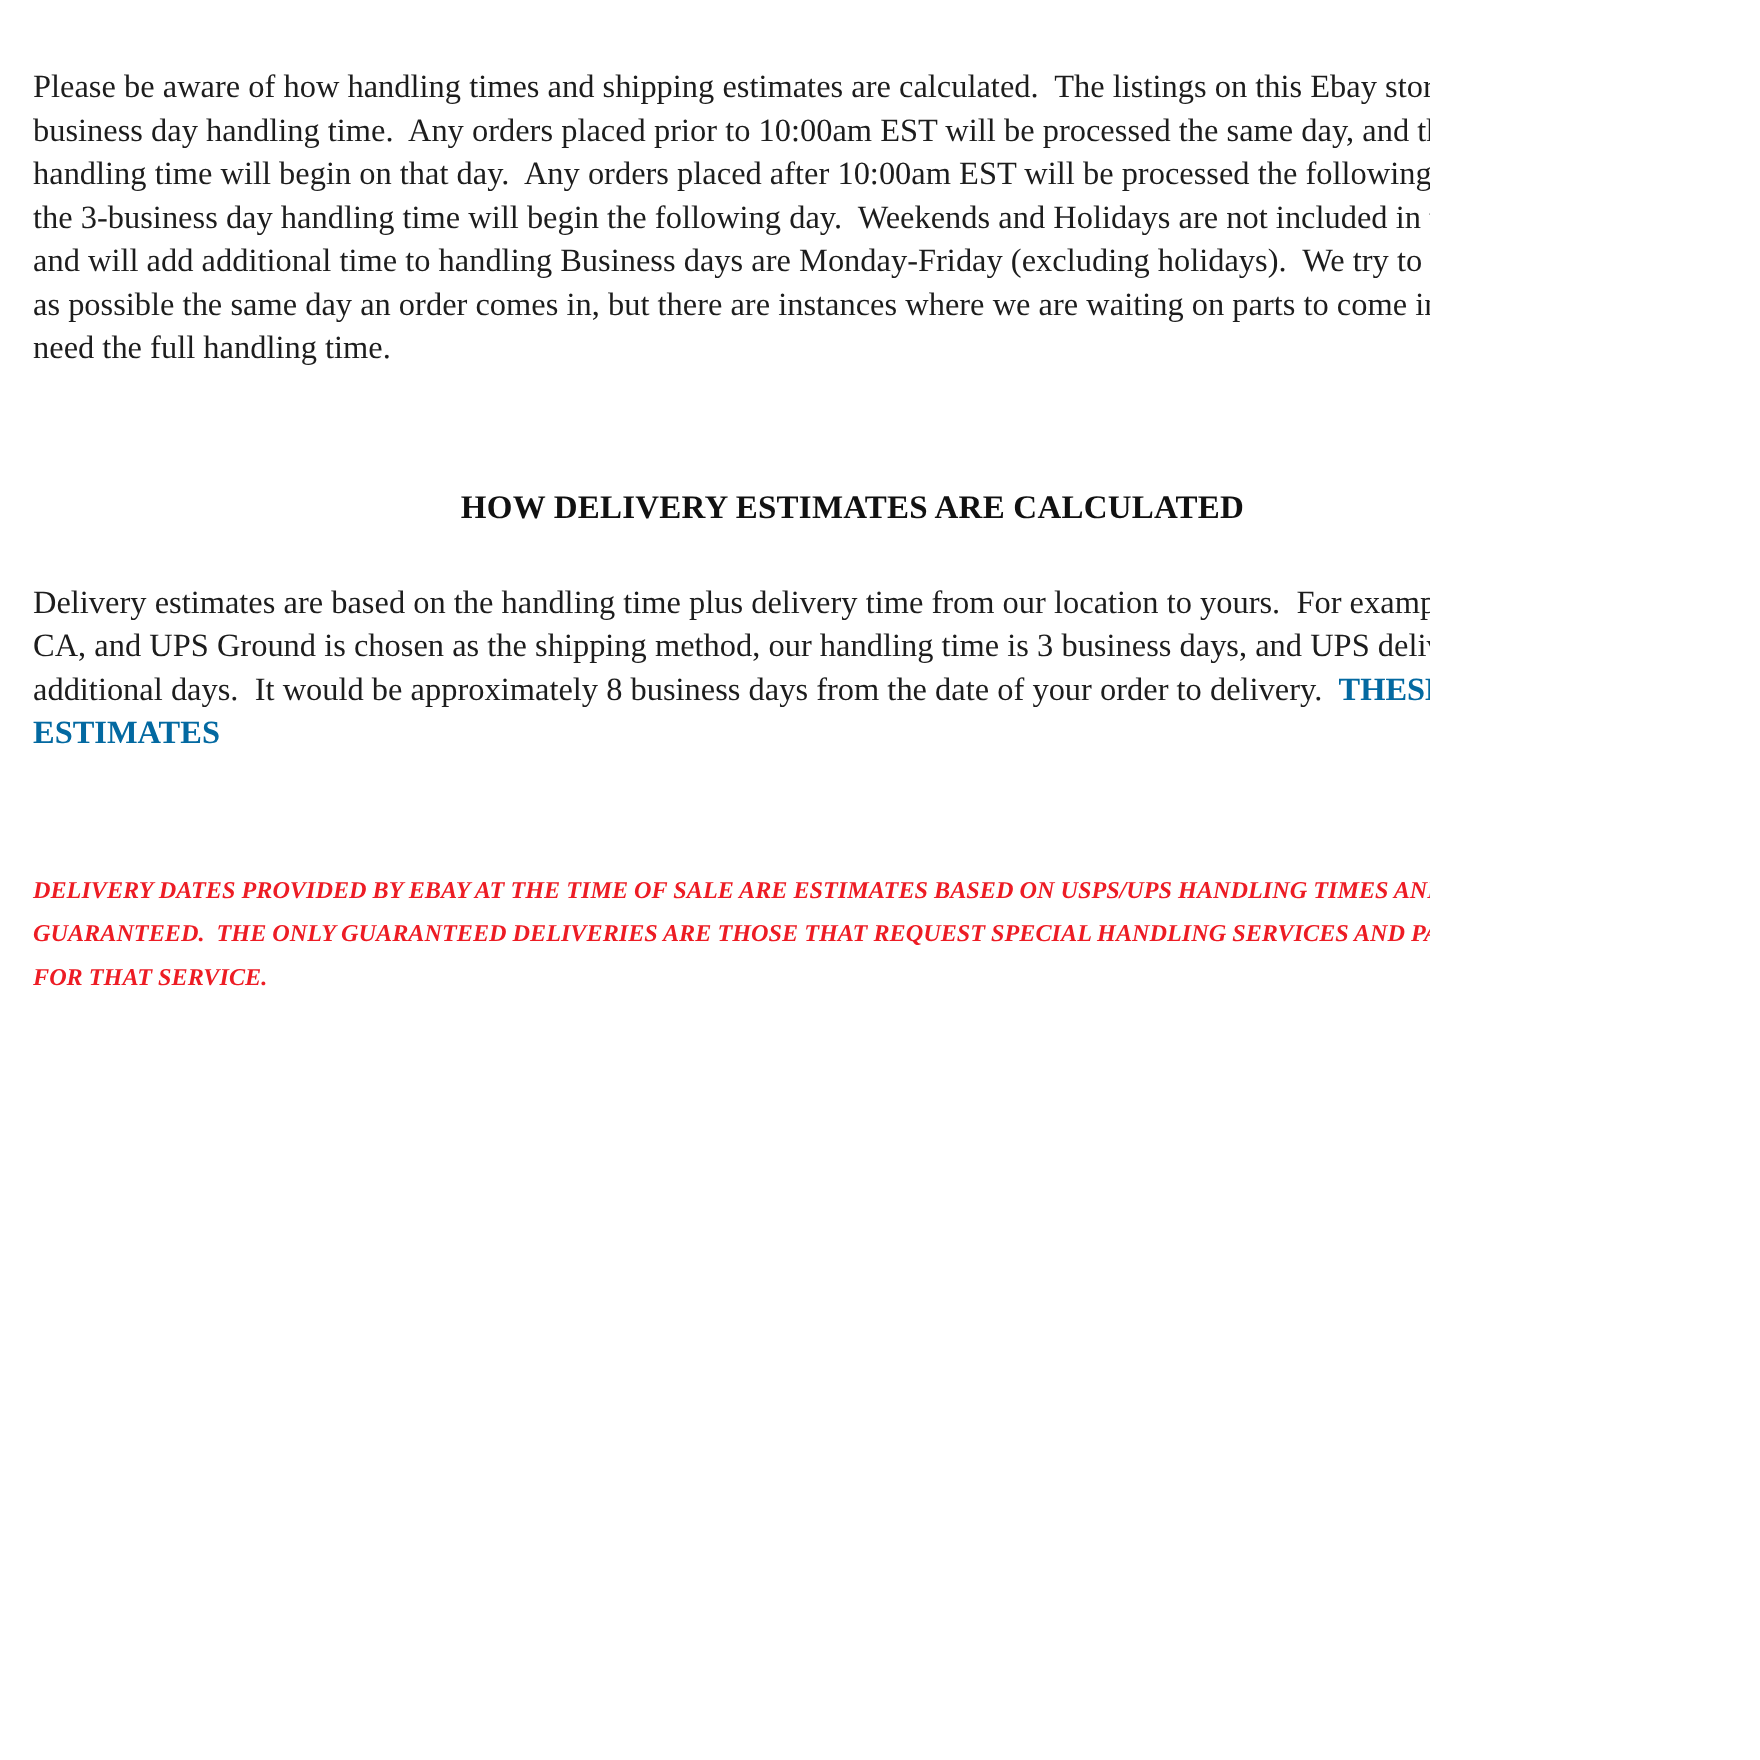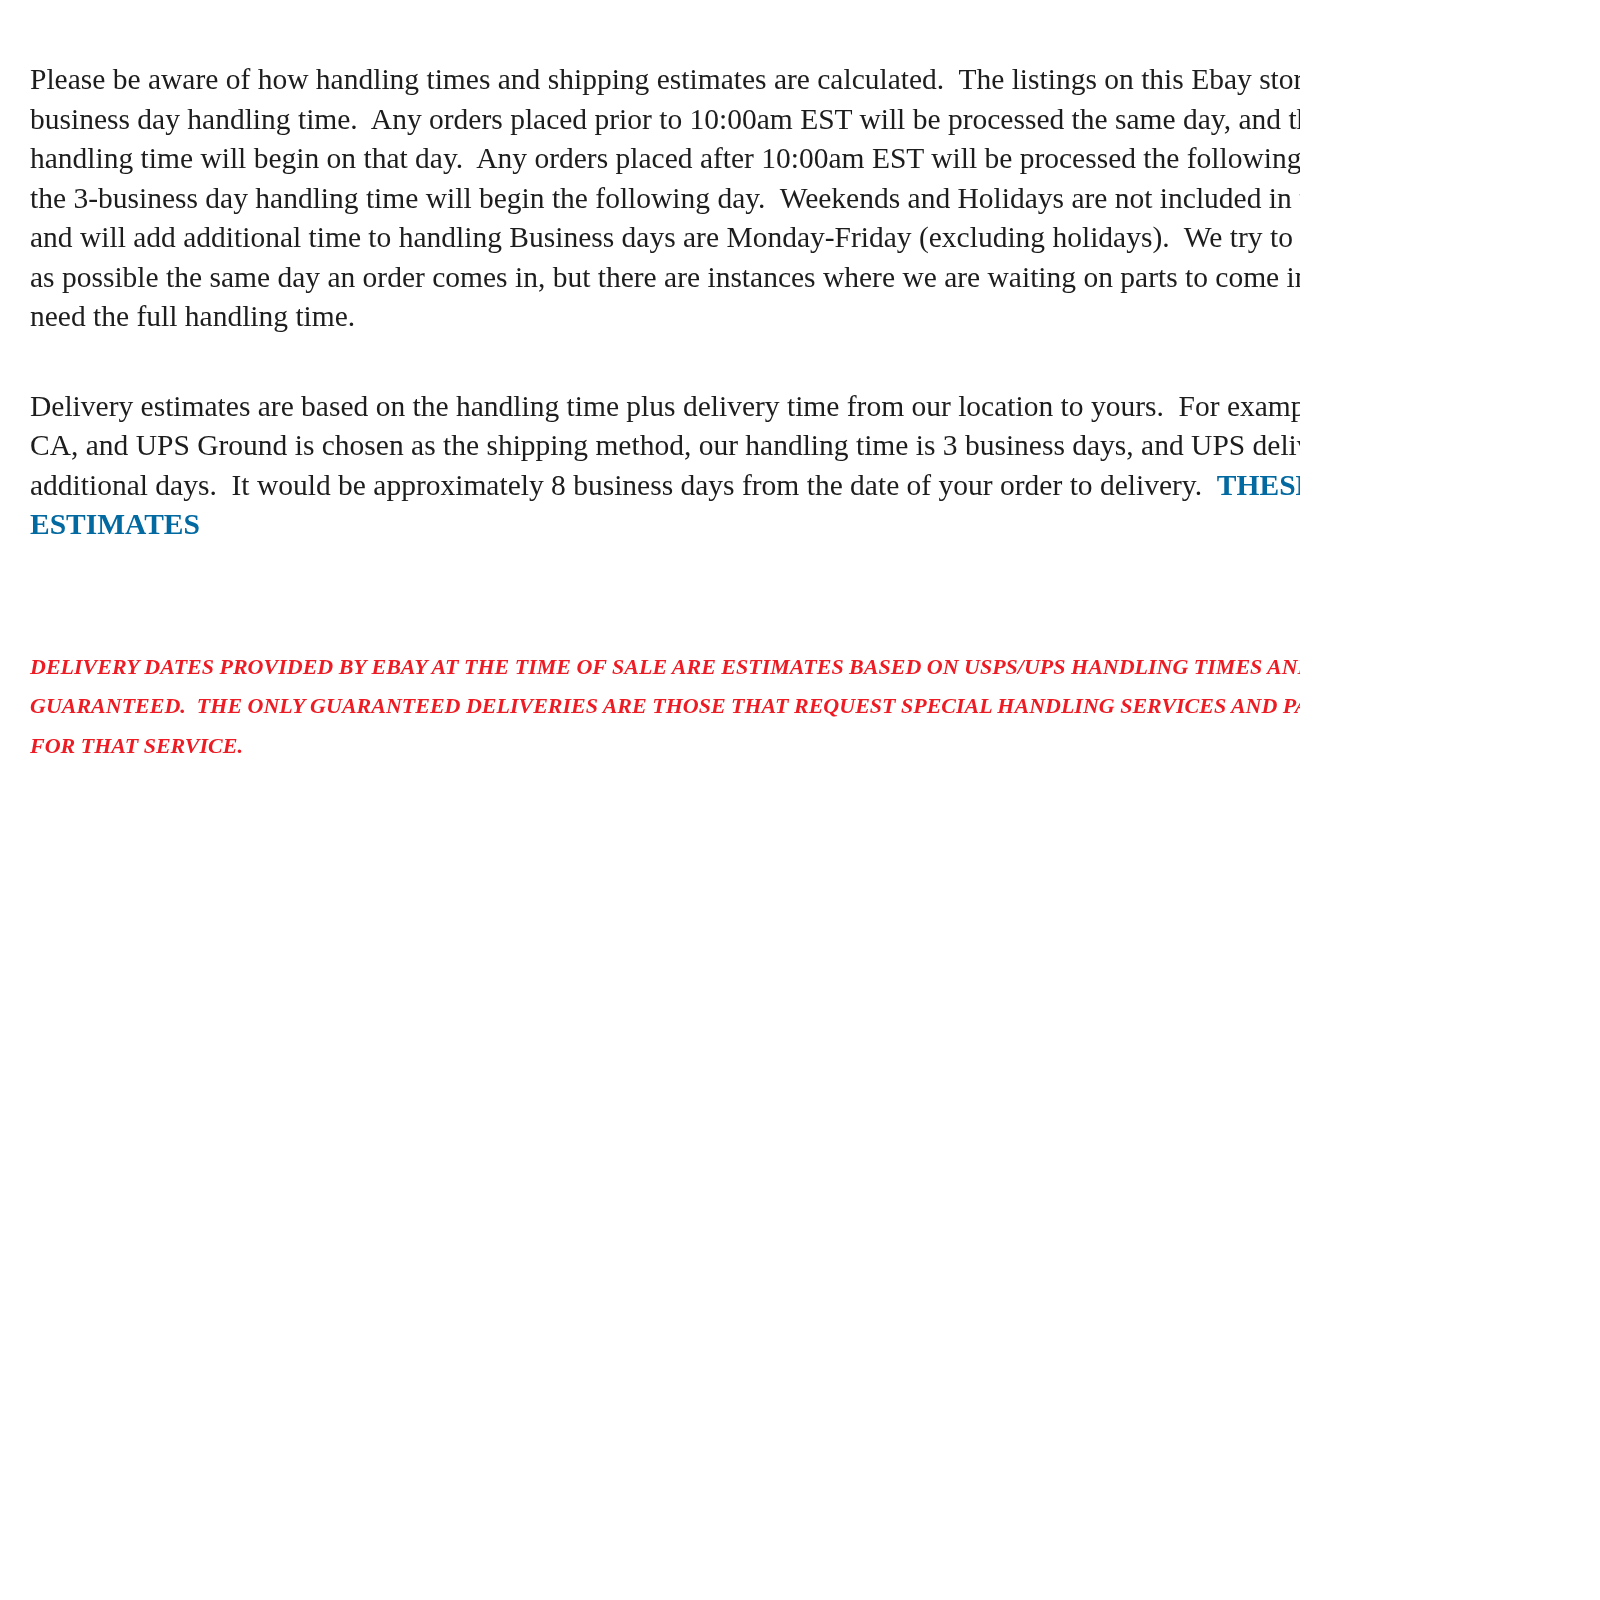--- a/index.html
+++ b/index.html
@@ -56,19 +56,20 @@
   }
 </style>
 </head>
 <body>
 
 <div class="page">
   <div class="content">
 
     <p class="para">Please be aware of how handling times and shipping estimates are calculated.  The listings on this Ebay store have a 3-business day handling time.  Any orders placed prior to 10:00am EST will be processed the same day, and the 3-business day handling time will begin on that day.  Any orders placed after 10:00am EST will be processed the following business day, and the 3-business day handling time will begin the following day.  Weekends and Holidays are not included in the handling time and will add additional time to handling Business days are Monday-Friday (excluding holidays).  We try to ship as many parts as possible the same day an order comes in, but there are instances where we are waiting on parts to come in, and those will need the full handling time.</p>
 
+    <h2 class="heading">HOW DELIVERY ESTIMATES ARE CALCULATED</h2>
 
     <p class="para para-estimates"><span>Delivery estimates are based on the handling time plus delivery time from our location to yours.  For example, if you are in CA, and UPS Ground is chosen as the shipping method, our handling time is 3 business days, and UPS delivery is 5 additional days.  It would be approximately 8 business days from the date of your order to delivery.  </span><strong>THESE ARE JUST ESTIMATES</strong></p>
 
     <p class="disclaimer">DELIVERY DATES PROVIDED BY EBAY AT THE TIME OF SALE ARE ESTIMATES BASED ON USPS/UPS HANDLING TIMES AND ARE NOT GUARANTEED.  THE ONLY GUARANTEED DELIVERIES ARE THOSE THAT REQUEST SPECIAL HANDLING SERVICES AND PAY ADDITIONAL FOR THAT SERVICE.</p>
 
   </div>
 </div>
 
 </body></html>

